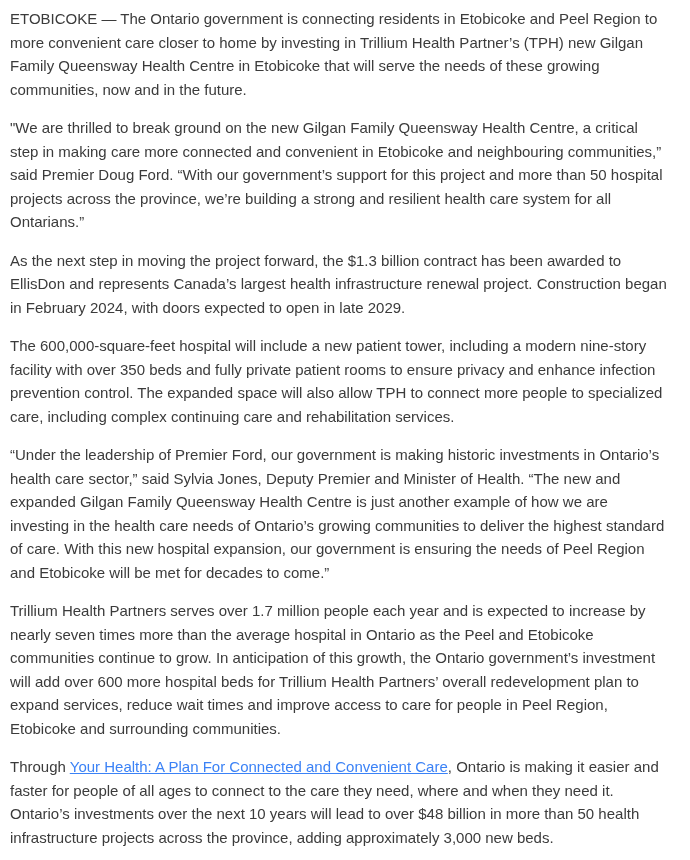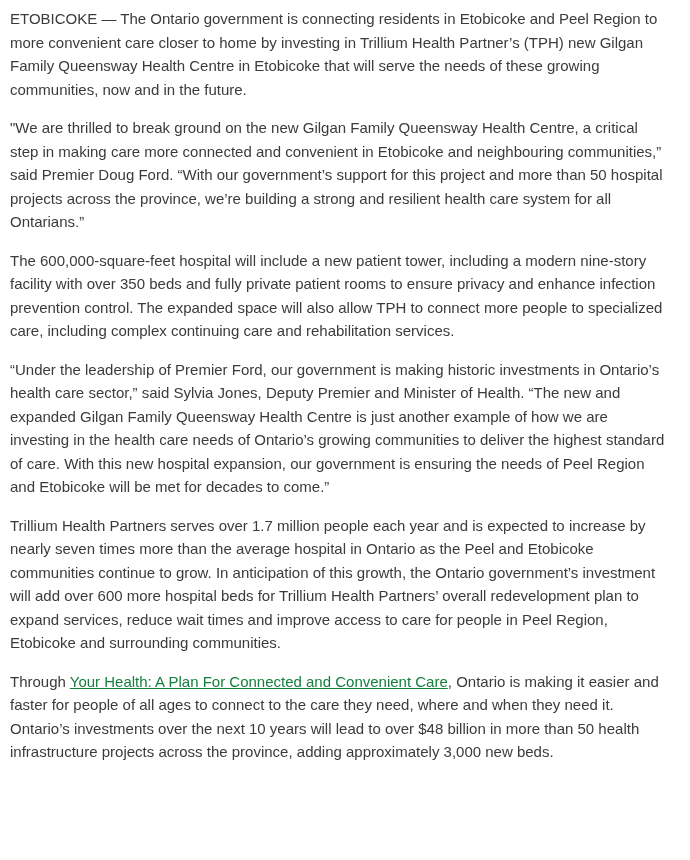--- a/index.html
+++ b/index.html
@@ -16,28 +16,29 @@
     font-size: 15px;
     line-height: 23.5px;
     color: #3b3b3b;
     background: #ffffff;
   }
   .article p {
     margin: 0 0 15px 0;
     max-width: 660px;
   }
   .article a {
-    color: #15803d;
+    color: #3b82f6;
     text-decoration: underline;
     cursor: pointer;
   }
 </style>
 </head>
 <body>
 
 <main class="article">
   <p>ETOBICOKE — The Ontario government is connecting residents in Etobicoke and Peel Region to more convenient care closer to home by investing in Trillium Health Partner’s (TPH) new Gilgan Family Queensway Health Centre in Etobicoke that will serve the needs of these growing communities, now and in the future.</p>
   <p>"We are thrilled to break ground on the new Gilgan Family Queensway Health Centre, a critical step in making care more connected and convenient in Etobicoke and neighbouring communities,” said Premier Doug Ford. “With our government’s support for this project and more than 50 hospital projects across the province, we’re building a strong and resilient health care system for all Ontarians.”</p>
+  <p>As the next step in moving the project forward, the $1.3 billion contract has been awarded to EllisDon and represents Canada’s largest health infrastructure renewal project. Construction began in February 2024, with doors expected to open in late 2029.</p>
   <p>The 600,000-square-feet hospital will include a new patient tower, including a modern nine-story facility with over 350 beds and fully private patient rooms to ensure privacy and enhance infection prevention control. The expanded space will also allow TPH to connect more people to specialized care, including complex continuing care and rehabilitation services.</p>
   <p>“Under the leadership of Premier Ford, our government is making historic investments in Ontario’s health care sector,” said Sylvia Jones, Deputy Premier and Minister of Health. “The new and expanded Gilgan Family Queensway Health Centre is just another example of how we are investing in the health care needs of Ontario’s growing communities to deliver the highest standard of care. With this new hospital expansion, our government is ensuring the needs of Peel Region and Etobicoke will be met for decades to come.”</p>
   <p>Trillium Health Partners serves over 1.7 million people each year and is expected to increase by nearly seven times more than the average hospital in Ontario as the Peel and Etobicoke communities continue to grow. In anticipation of this growth, the Ontario government’s investment will add over 600 more hospital beds for Trillium Health Partners’ overall redevelopment plan to expand services, reduce wait times and improve access to care for people in Peel Region, Etobicoke and surrounding communities.</p>
   <p><span>Through </span><a href="#">Your Health: A Plan For Connected and Convenient Care</a><span>, Ontario is making it easier and faster for people of all ages to connect to the care they need, where and when they need it. Ontario’s investments over the next 10 years will lead to over $48 billion in more than 50 health infrastructure projects across the province, adding approximately 3,000 new beds.</span></p>
 </main>
 
 </body></html>

